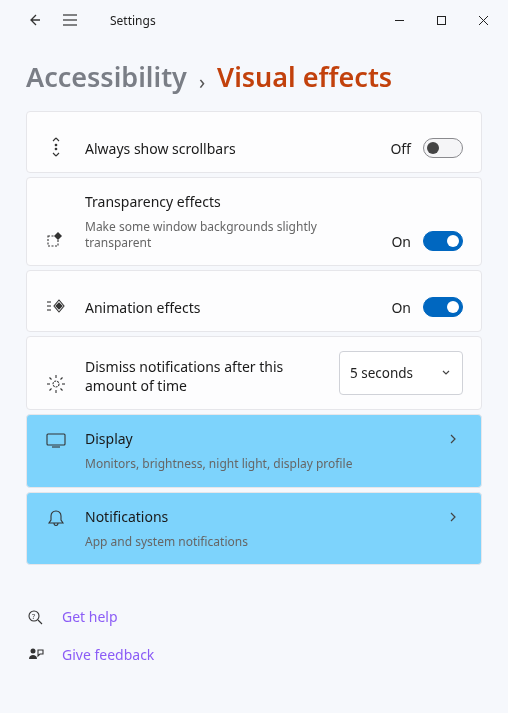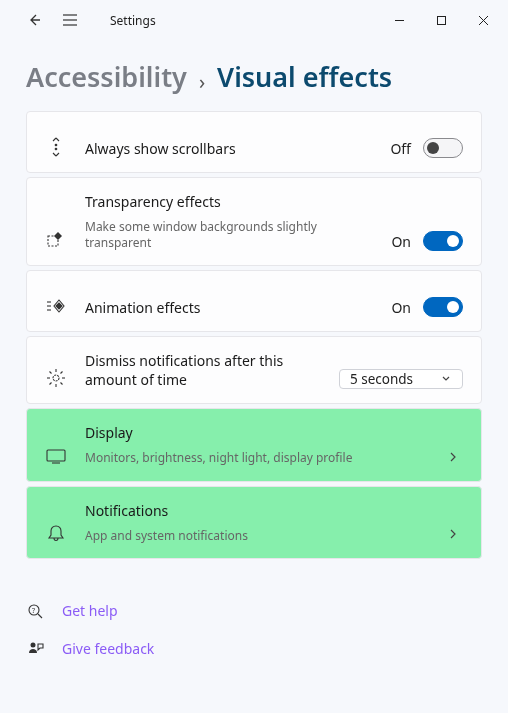--- a/index.html
+++ b/index.html
@@ -7,37 +7,37 @@
 .titlebar { display: flex; align-items: center; height: 40px; padding: 4px 4px; }
 .tb-left { display: flex; align-items: center; gap: 8px; padding-left: 16px; }
 .back-btn { width: 28px; height: 28px; display: flex; align-items: center; justify-content: center; border-radius: 4px; }
 .hamburger { width: 28px; height: 28px; display: flex; align-items: center; justify-content: center; }
 .app-title { font-size: 12px; margin-left: 18px; color: #222; }
 .tb-right { margin-left: auto; display: flex; }
 .win-btn { width: 42px; height: 32px; display: flex; align-items: center; justify-content: center; }
 .breadcrumb { display: flex; align-items: flex-end; gap: 12px; padding: 18px 26px 16px; }
 .bc-parent { font-size: 27px; font-weight: 600; color: #7a7e86; }
 .bc-sep { font-size: 20px; color: #555; }
-.bc-current { font-size: 27px; font-weight: 600; color: #0c4a6e; }
+.bc-current { font-size: 27px; font-weight: 600; color: #c2410c; }
 .content { padding: 0 26px; }
 .card { background: #fdfdfe; border: 1px solid #e6e6ea; border-radius: 4px; margin-bottom: 4px; display: flex; align-items: flex-end; padding: 14px 18px; min-height: 62px; }
 .card-icon { width: 22px; height: 22px; display: flex; align-items: center; justify-content: center; color: #333; flex-shrink: 0; }
 .card-text { margin-left: 18px; flex: 1; }
 .card-title { font-size: 14px; color: #1a1a1a; }
 .card-sub { font-size: 12px; color: #666; margin-top: 8px; line-height: 1.35; max-width: 240px; }
 .toggle-state { font-size: 14px; color: #222; margin-right: 12px; }
 .toggle { width: 40px; height: 20px; border-radius: 10px; position: relative; flex-shrink: 0; }
 .toggle.off { background: #f5f5f7; border: 1px solid #8a8a8e; }
 .toggle.off .knob { position: absolute; left: 3px; top: 50%; transform: translateY(-50%); width: 12px; height: 12px; border-radius: 50%; background: #444; }
 .toggle.on { background: #0067c0; border: 1px solid #0067c0; }
 .toggle.on .knob { position: absolute; right: 3px; top: 50%; transform: translateY(-50%); width: 12px; height: 12px; border-radius: 50%; background: #fff; }
-.dropdown { border: 1px solid #d0d2d8; border-radius: 4px; min-width: 124px; height: 20px; display: flex; align-items: center; padding: 0 10px; gap: 18px; background: #fff; font-size: 13.5px; color: #222; }
+.dropdown { border: 1px solid #d0d2d8; border-radius: 4px; min-width: 124px; height: 44px; display: flex; align-items: center; padding: 0 10px; gap: 18px; background: #fff; font-size: 13.5px; color: #222; }
 .dropdown .chev { margin-left: auto; }
 .section-header { font-size: 14px; font-weight: 600; color: #222; margin: 38px 0 12px; }
-.link-card { background: #86efac; border: 1px solid #e6e6ea; border-radius: 4px; margin-bottom: 4px; display: flex; align-items: flex-end; padding: 14px 18px; min-height: 62px; }
+.link-card { background: #7dd3fc; border: 1px solid #e6e6ea; border-radius: 4px; margin-bottom: 4px; display: flex; align-items: flex-start; padding: 14px 18px; min-height: 62px; }
 .chev-right { width: 20px; height: 20px; display: flex; align-items: center; justify-content: center; color: #444; }
 .help-links { padding: 38px 26px 0; }
 .help-row { display: flex; align-items: center; gap: 16px; margin-bottom: 18px; }
 .help-row .hicon { width: 20px; height: 20px; display: flex; align-items: center; justify-content: center; color: #333; }
 .help-row .hlabel { font-size: 14px; color: #8b5cf6; }
 </style>
 </head>
 <body>
 
 <div class="titlebar">

